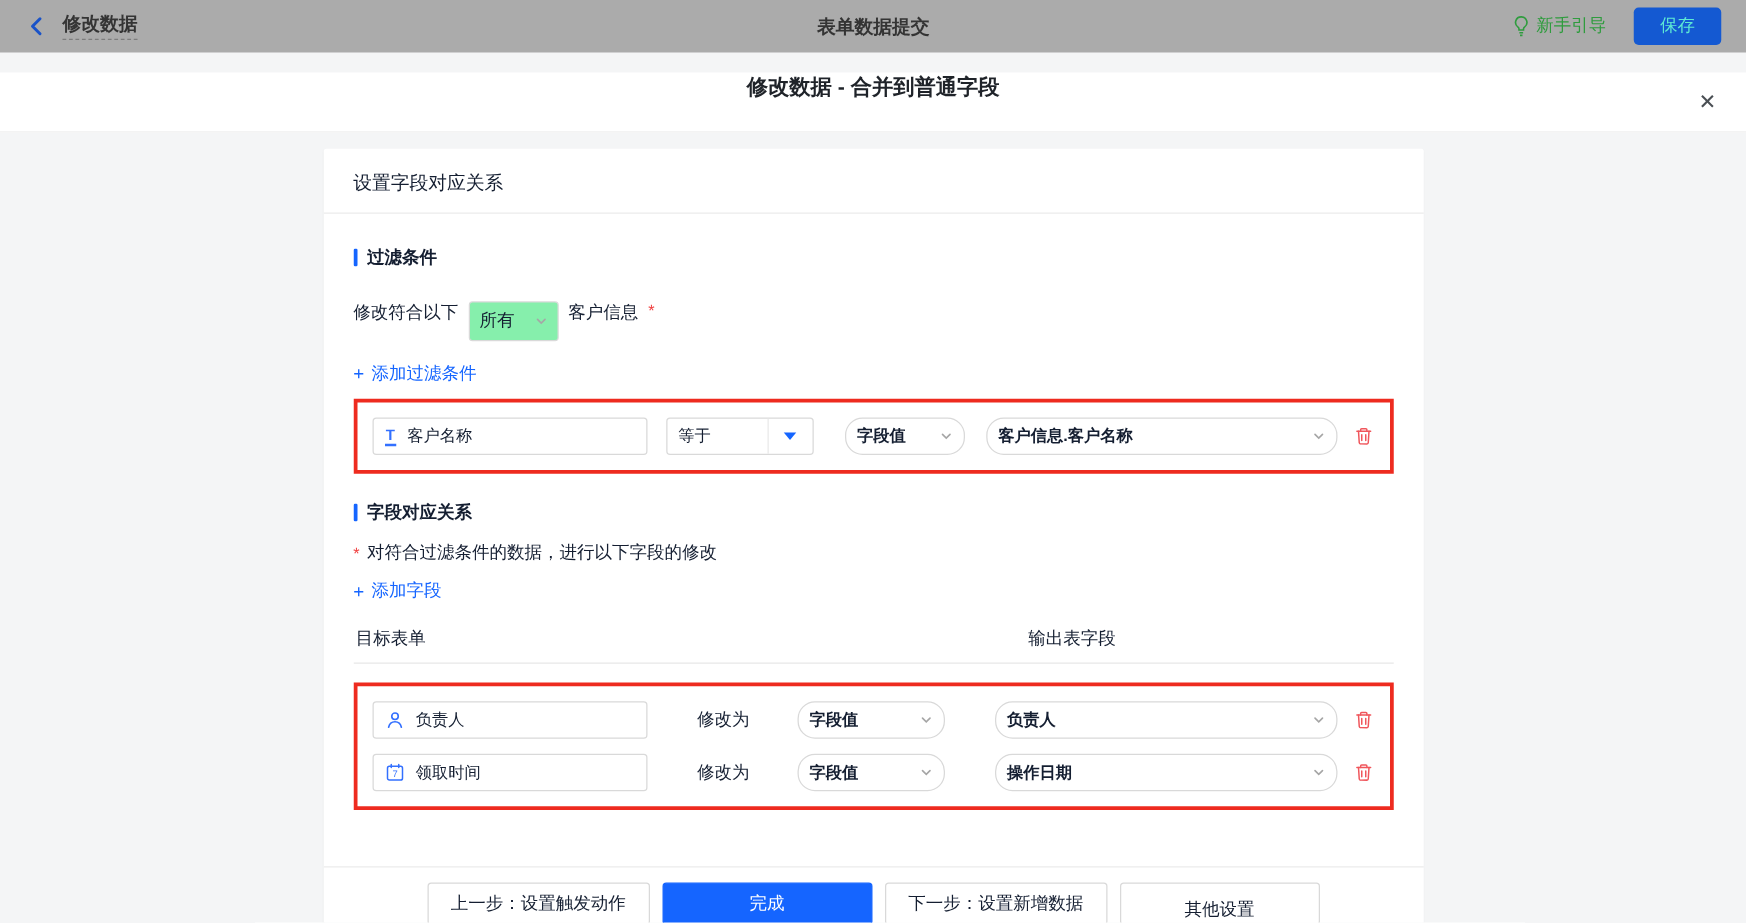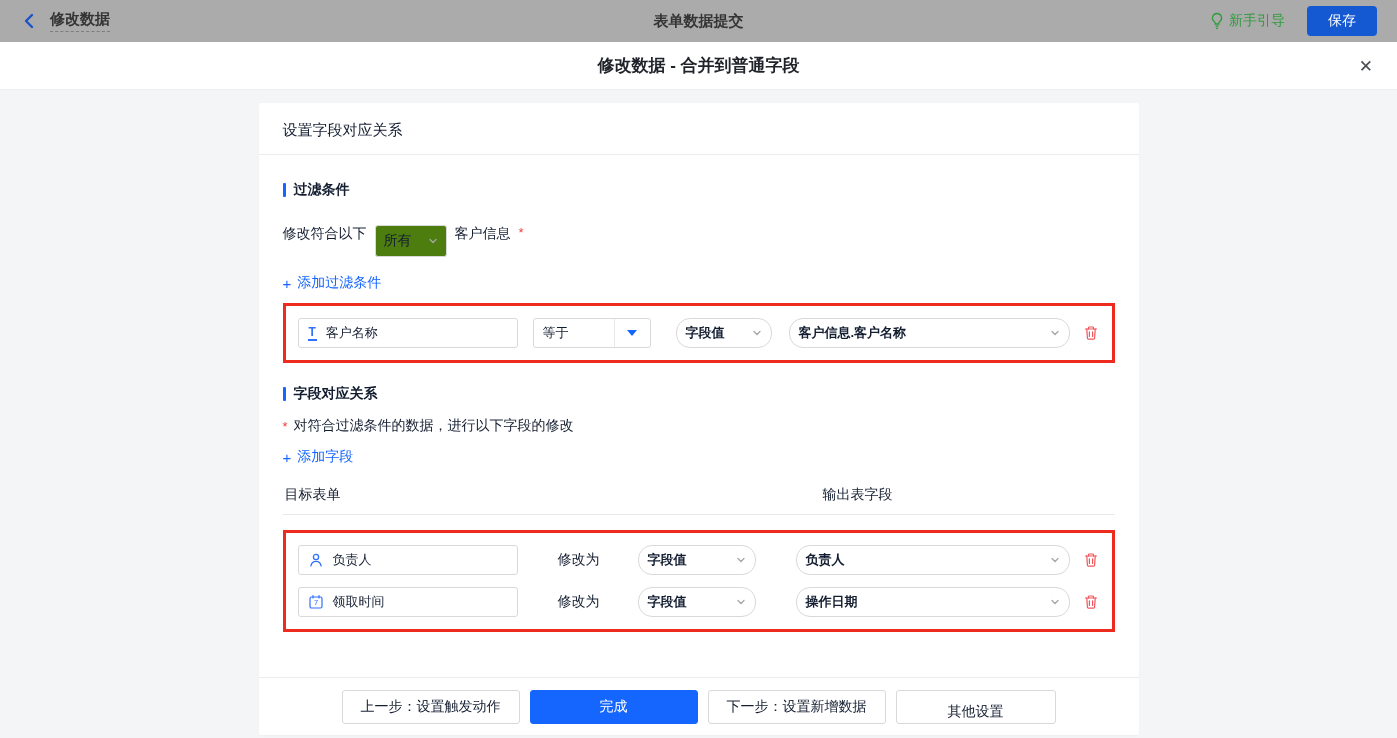--- a/index.html
+++ b/index.html
@@ -7,39 +7,39 @@
   body { font-family:"Liberation Sans","DejaVu Sans",sans-serif; color:#1f2329; background:#f4f5f6; font-size:14px; }
 
   
   .topbar { height:42px; background:#ababab; display:flex; align-items:center; padding:0 20px; position:relative; }
   .topbar-left { display:flex; align-items:center; gap:12px; }
   .back-btn { display:flex; align-items:center; cursor:pointer; }
   .flow-title { font-size:15px; color:#343434; font-weight:600; border-bottom:1px dashed #7d7d7d; padding-bottom:2px; }
   .topbar-center { position:absolute; left:50%; transform:translateX(-50%); font-size:15px; color:#343434; font-weight:600; }
   .topbar-right { margin-left:auto; display:flex; align-items:center; gap:22px; }
   .guide { display:flex; align-items:center; gap:5px; color:#2f9c3e; font-size:14px; cursor:pointer; }
-  .save-btn { width:70px; height:30px; background:#1459d2; color:#ffffff; border:none; border-radius:4px; font-size:14px; cursor:pointer; }
-
-  
-  .modal-header { height:48px; background:#fff; border-bottom:1px solid #f0f0f0; display:flex; align-items:center; justify-content:center; position:relative; }
+  .save-btn { width:70px; height:30px; background:#1459d2; color:#5eead4; border:none; border-radius:4px; font-size:14px; cursor:pointer; }
+
+  
+  .modal-header { height:48px; background:#fff; border-bottom:1px solid #f0f0f0; display:flex; align-items:flex-start; justify-content:center; position:relative;margin-top:16px; }
   .modal-title { font-size:17px; font-weight:600; color:#1f2329; }
   .close-btn { position:absolute; right:24px; top:50%; transform:translateY(-50%); font-size:17px; color:#4a4f54; cursor:pointer; line-height:1; }
 
   
   .modal-body { height:648px; padding-top:13px; }
   .card { width:880px; height:632px; margin:0 auto; background:#fff; border-radius:2px; display:flex; flex-direction:column; box-shadow:0 1px 2px rgba(0,0,0,0.03); }
   .card-header { padding:18px 24px 14px; font-size:15px; color:#141e31; border-bottom:1px solid #ececec; }
   .card-body { flex:1; padding:26px 24px 0; display:flex; flex-direction:column; }
 
   .section-title { display:flex; align-items:center; gap:8px; }
   .section-bar { width:3px; height:14px; background:#1565ff; border-radius:1px; }
   .section-title b { font-size:14px; color:#141e31; font-weight:700; }
 
   .sentence { display:flex; align-items:flex-start; gap:8px; margin-top:26px; font-size:14px; color:#141e31; }
-  .mini-select { width:72px; height:32px; border:1px solid #d9d9d9; border-radius:3px; background:#4d7c0f; display:flex; align-items:center; justify-content:space-between; padding:0 8px; cursor:pointer; }
+  .mini-select { width:72px; height:32px; border:1px solid #d9d9d9; border-radius:3px; background:#86efac; display:flex; align-items:center; justify-content:space-between; padding:0 8px; cursor:pointer; }
   .req { color:#f03e3e; font-size:13px; }
 
   .add-link { display:inline-flex; align-items:center; gap:6px; color:#1565ff; font-size:14px; cursor:pointer; width:fit-content; }
   .add-link .plus { font-size:15px; }
 
   .anno-box { border:3px solid #ee2b1f; background:#fff; padding:12px; }
   .anno-box.filter { margin-top:11px; }
   .anno-box.mapping { margin-top:15px; display:flex; flex-direction:column; gap:12px; }
 
   .cond-row, .map-row { display:flex; align-items:center; }

